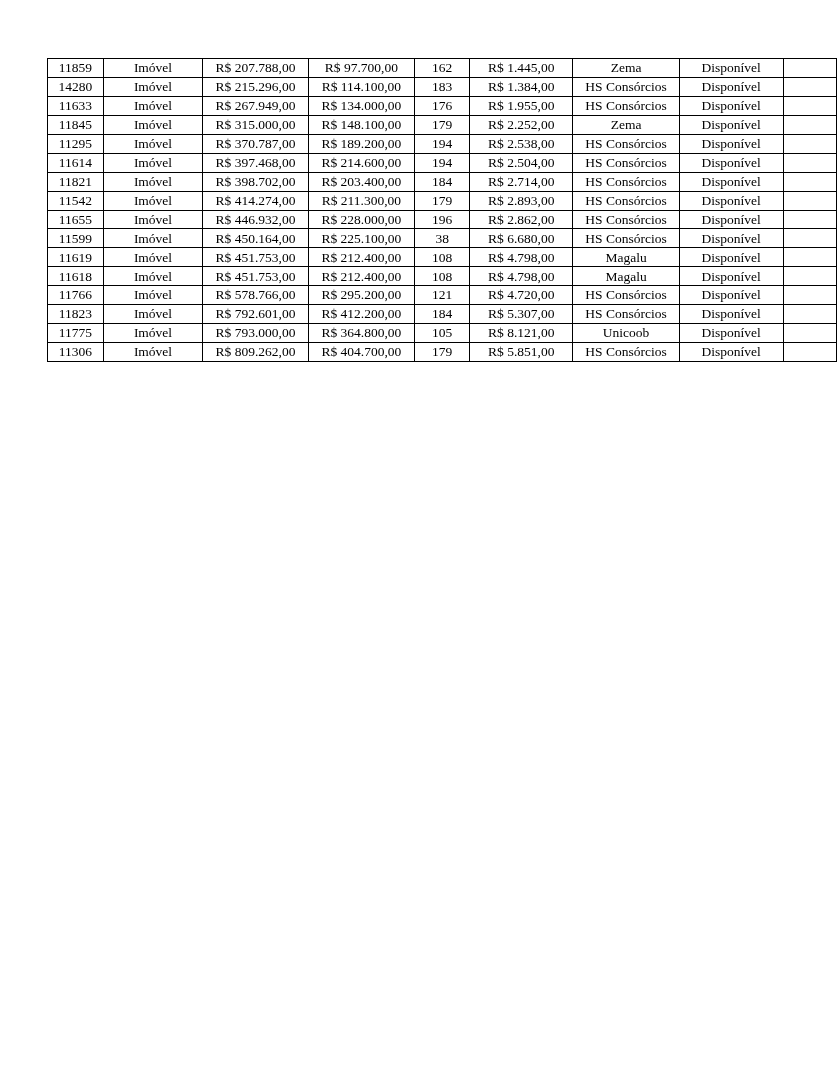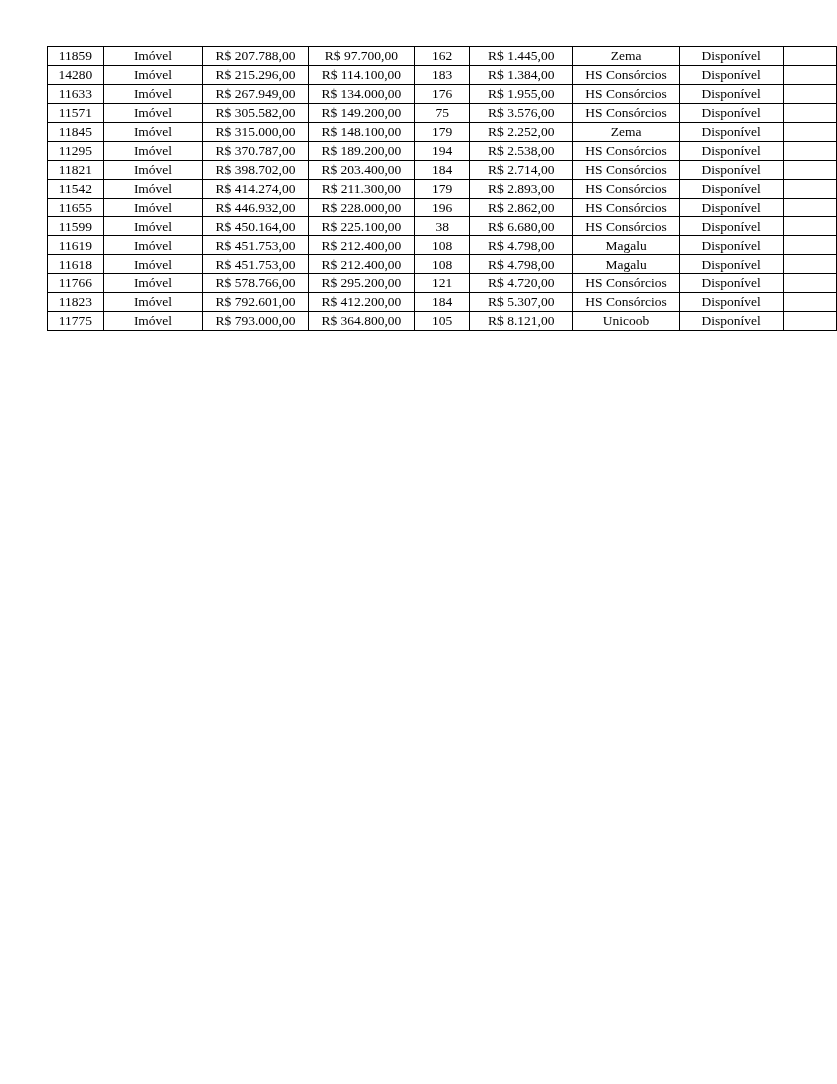--- a/index.html
+++ b/index.html
@@ -8,21 +8,21 @@
     height: 1084px;
     background: #ffffff;
     overflow: hidden;
     position: relative;
     font-family: "Liberation Serif", serif;
     color: #000000;
   }
   table.listing {
     position: absolute;
     left: 47px;
-    top: 46px;
+    top: 58px;
     border-collapse: collapse;
     table-layout: fixed;
   }
   table.listing td {
     border: 1px solid #000000;
     text-align: center;
     vertical-align: middle;
     padding: 0 2px;
     font-size: 13.5px;
     line-height: 1;
@@ -84,31 +84,20 @@
         <td>Imóvel</td>
         <td>R$ 267.949,00</td>
         <td>R$ 134.000,00</td>
         <td>176</td>
         <td>R$ 1.955,00</td>
         <td>HS Consórcios</td>
         <td>Disponível</td>
         <td></td>
       </tr>
       <tr>
-        <td>11571</td>
-        <td>Imóvel</td>
-        <td>R$ 305.582,00</td>
-        <td>R$ 149.200,00</td>
-        <td>75</td>
-        <td>R$ 3.576,00</td>
-        <td>HS Consórcios</td>
-        <td>Disponível</td>
-        <td></td>
-      </tr>
-      <tr>
         <td>11845</td>
         <td>Imóvel</td>
         <td>R$ 315.000,00</td>
         <td>R$ 148.100,00</td>
         <td>179</td>
         <td>R$ 2.252,00</td>
         <td>Zema</td>
         <td>Disponível</td>
         <td></td>
       </tr>
@@ -117,20 +106,31 @@
         <td>Imóvel</td>
         <td>R$ 370.787,00</td>
         <td>R$ 189.200,00</td>
         <td>194</td>
         <td>R$ 2.538,00</td>
         <td>HS Consórcios</td>
         <td>Disponível</td>
         <td></td>
       </tr>
       <tr>
+        <td>11614</td>
+        <td>Imóvel</td>
+        <td>R$ 397.468,00</td>
+        <td>R$ 214.600,00</td>
+        <td>194</td>
+        <td>R$ 2.504,00</td>
+        <td>HS Consórcios</td>
+        <td>Disponível</td>
+        <td></td>
+      </tr>
+      <tr>
         <td>11821</td>
         <td>Imóvel</td>
         <td>R$ 398.702,00</td>
         <td>R$ 203.400,00</td>
         <td>184</td>
         <td>R$ 2.714,00</td>
         <td>HS Consórcios</td>
         <td>Disponível</td>
         <td></td>
       </tr>
@@ -215,14 +215,25 @@
         <td>11775</td>
         <td>Imóvel</td>
         <td>R$ 793.000,00</td>
         <td>R$ 364.800,00</td>
         <td>105</td>
         <td>R$ 8.121,00</td>
         <td>Unicoob</td>
         <td>Disponível</td>
         <td></td>
       </tr>
+      <tr>
+        <td>11306</td>
+        <td>Imóvel</td>
+        <td>R$ 809.262,00</td>
+        <td>R$ 404.700,00</td>
+        <td>179</td>
+        <td>R$ 5.851,00</td>
+        <td>HS Consórcios</td>
+        <td>Disponível</td>
+        <td></td>
+      </tr>
     </tbody>
 </table>
 
 </body></html>

